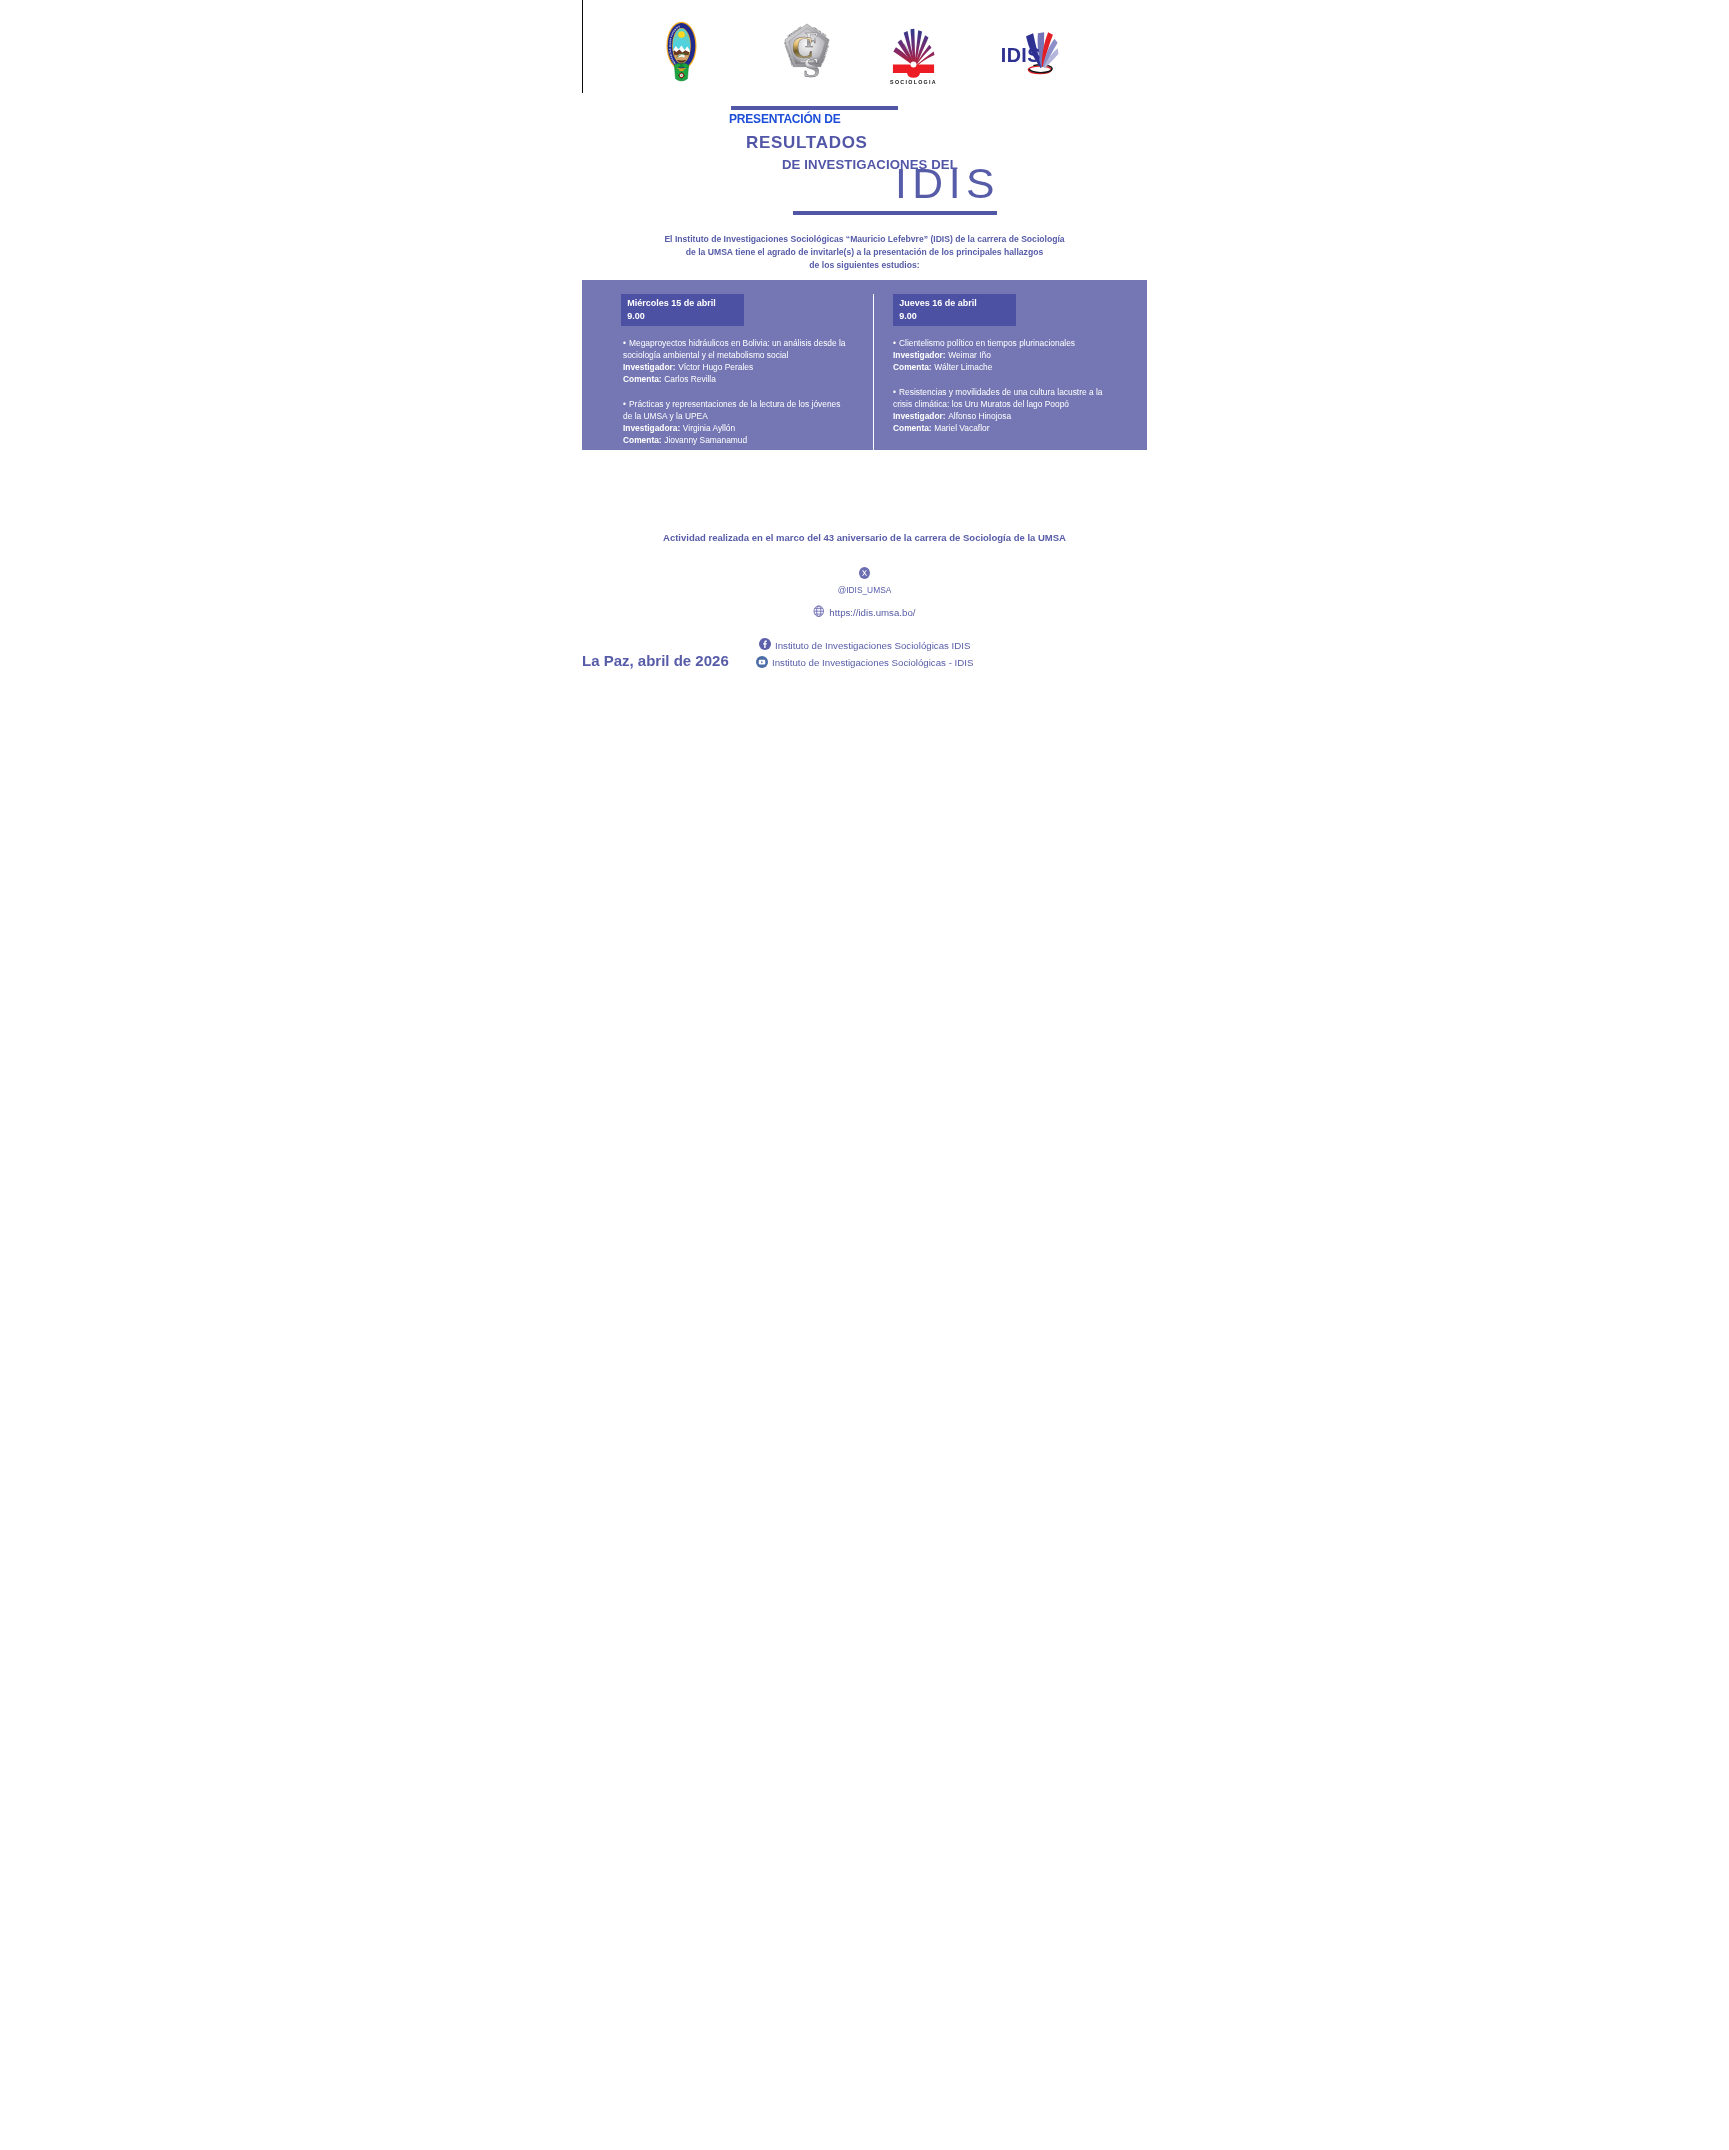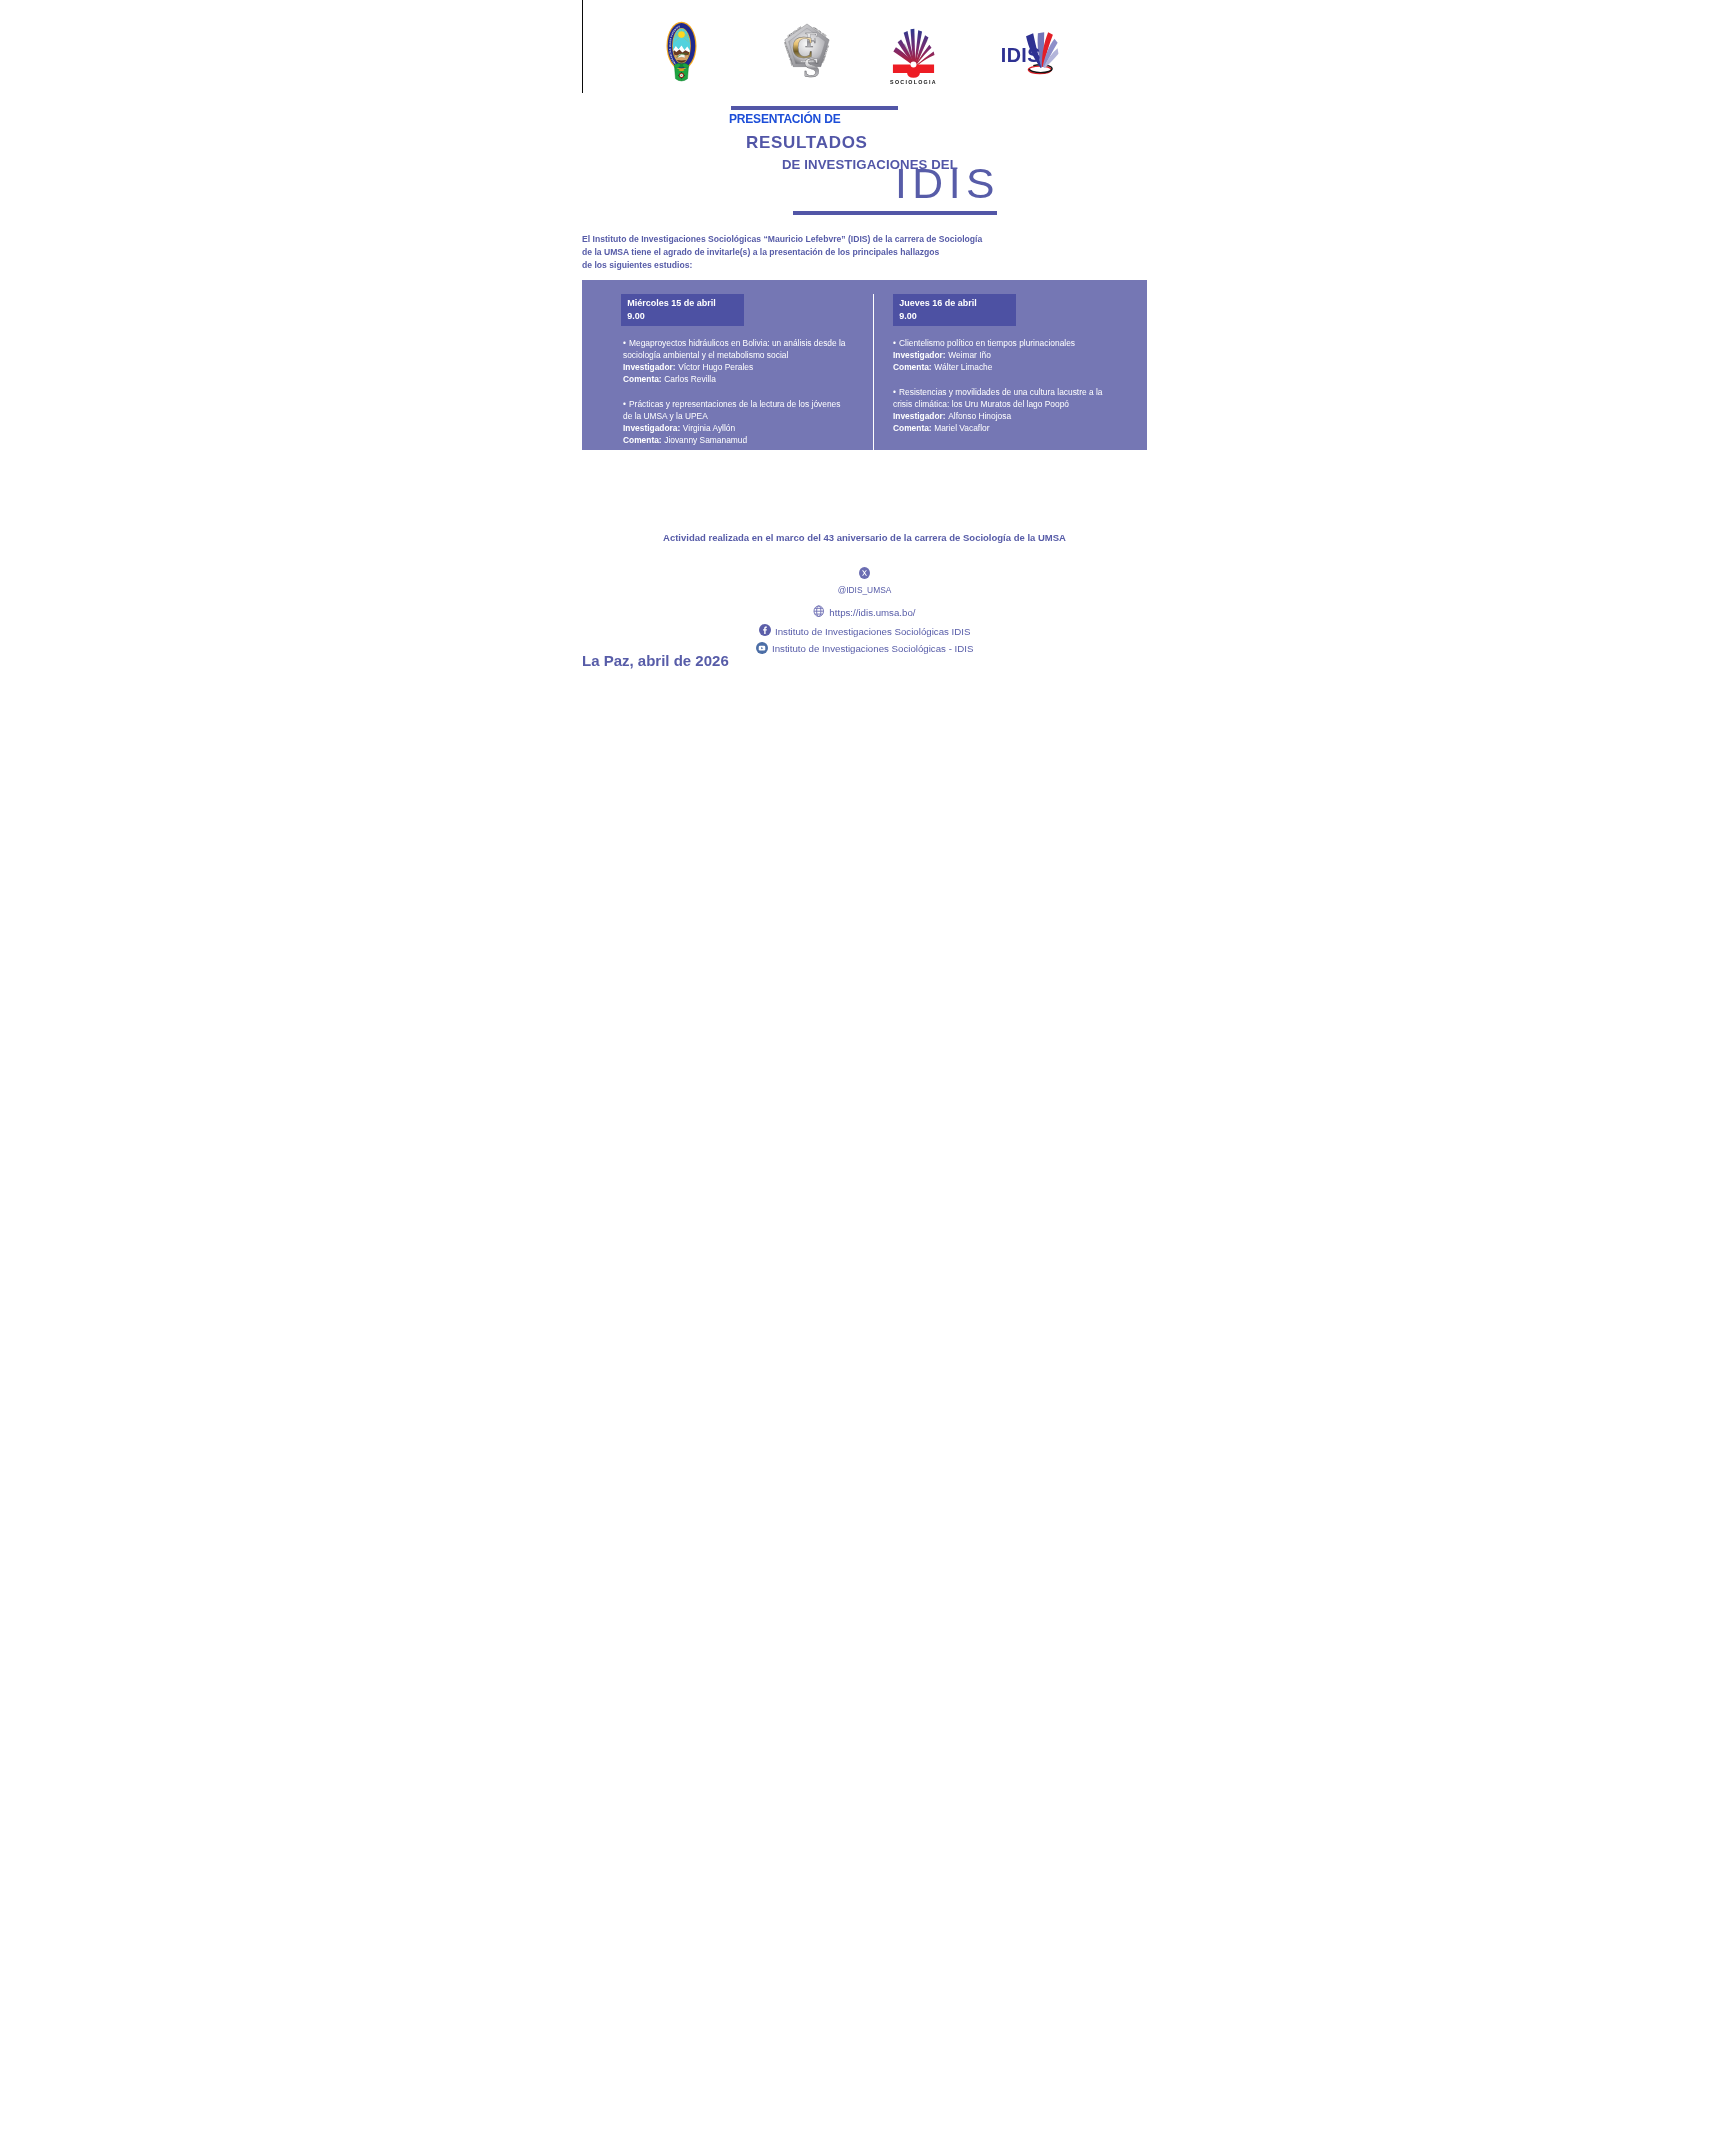--- a/index.html
+++ b/index.html
@@ -22,21 +22,21 @@
   .tbar{position:absolute;background:#5256a7;}
   #tbar-top{left:149px;top:106px;width:167px;height:4.4px;}
   #tbar-bottom{left:211px;top:211px;width:204px;height:4px;}
   .title-l1{position:absolute;left:147px;top:112px;font-size:12px;font-weight:bold;letter-spacing:-0.2px;color:#1d4ed8;}
   .title-l2{position:absolute;left:164px;top:133px;font-size:17px;font-weight:bold;letter-spacing:0.7px;color:#5256a7;}
   .title-l3{position:absolute;left:200px;top:157px;font-size:13.2px;font-weight:bold;letter-spacing:0.1px;color:#5256a7;}
   .title-l4{position:absolute;right:147px;top:162px;width:132px;text-align:right;font-size:41px;line-height:44px;
     font-weight:400;letter-spacing:5.3px;color:#575ca8;transform:scale(1.04,1.02);transform-origin:bottom right;}
 
   
-  .intro{position:absolute;left:0;top:233px;width:565px;color:#575ca8;
+  .intro{position:absolute;left:0;top:233px;width:565px;text-align:center;color:#575ca8;
     font-weight:bold;font-size:8.6px;line-height:13.2px;}
 
   
   .band{position:absolute;left:0;top:280px;width:565px;height:170px;background:#7577b4;}
   .day-box{position:absolute;top:13.7px;width:123px;height:32px;background:#4d51a3;color:#ffffff;
     font-weight:bold;font-size:9px;line-height:12.4px;padding:3.5px 0 0 6.2px;box-sizing:border-box;}
   #day-box-left{left:39px;}
   #day-box-right{left:311px;}
   .v-divider{position:absolute;left:291px;top:14px;width:1.3px;height:174px;background:#ffffff;}
   .col{position:absolute;top:57px;color:#ffffff;font-size:8.4px;line-height:12px;}
@@ -49,21 +49,21 @@
   
   .venue{position:absolute;left:0;top:491px;width:565px;text-align:center;color:#575ca8;
     font-weight:bold;font-size:9.5px;line-height:13.2px;}
   .note{position:absolute;left:0;top:532px;width:565px;text-align:center;color:#575ca8;
     font-weight:bold;font-size:9.5px;}
 
   
   .social{position:absolute;left:0;top:567px;width:565px;color:#575ca8;}
   .srow{display:flex;align-items:center;justify-content:center;gap:4.4px;}
   #srow-x{margin-bottom:9.7px;font-size:8.4px;flex-direction:column;}
-  #srow-web{margin-bottom:5px;font-size:9.7px;}
+  #srow-web{margin-bottom:19px;font-size:9.7px;}
   #srow-fb{margin-bottom:3.5px;font-size:9.7px;}
   #srow-yt{font-size:9.7px;}
   .sicon{display:inline-block;flex:0 0 auto;}
 
   .lapaz{position:absolute;left:0;top:652px;width:565px;color:#575ca8;
     font-weight:bold;font-size:15px;}
 </style>
 </head>
 <body>
 

